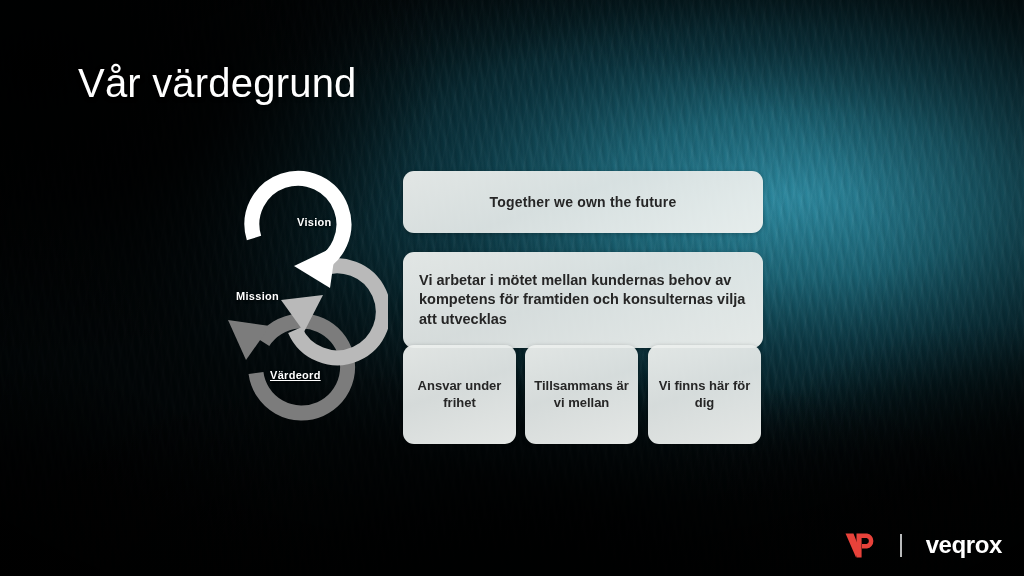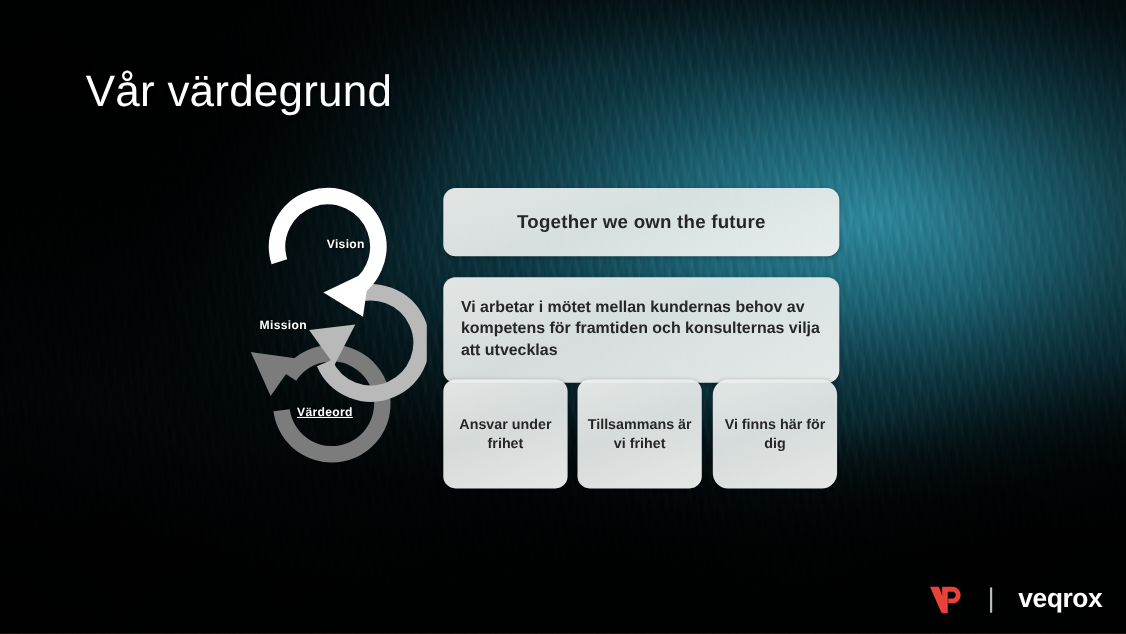--- a/index.html
+++ b/index.html
@@ -9,21 +9,21 @@
   }
   body {
     font-family: "Liberation Sans", sans-serif;
   }
 
   #slide {
     position: relative;
     width: 1024px;
     height: 576px;
     overflow: hidden;
-    background: #c2410c;
+    background: #0f766e;
   }
 
   
   .bg-base {
     position: absolute;
     inset: 0;
     background:
       radial-gradient(ellipse 60% 45% at 78% 34%, #2e8ca3 0%, #1d6d80 32%, #0d4250 58%, #062a33 78%, #04171d 100%),
       linear-gradient(180deg, #03100f 0%, #061d22 18%, #0a3744 40%, #082d38 62%, #04151a 82%, #010707 100%);
   }
@@ -133,21 +133,21 @@
     align-items: center;
     box-sizing: border-box;
   }
 
   #card-vision {
     left: 403px;
     top: 171px;
     width: 360px;
     height: 62px;
     justify-content: center;
-    font-size: 17px;
+    font-size: 14px;
     letter-spacing: 0.2px;
   }
 
   #card-mission {
     left: 403px;
     top: 252px;
     width: 360px;
     height: 96px;
     padding: 0 16px;
     font-size: 14.5px;
@@ -159,21 +159,21 @@
     width: 113px;
     height: 99px;
     justify-content: center;
     text-align: center;
     font-size: 13px;
     line-height: 1.28;
     padding: 14px 8px;
   }
   #card-value-1 { left: 403px; }
   #card-value-2 { left: 525px; }
-  #card-value-3 { left: 648px; border-radius: 14px; }
+  #card-value-3 { left: 648px; }
 
   
   #logo {
     position: absolute;
     right: 22px;
     bottom: 16px;
     display: flex;
     align-items: center;
     gap: 24px;
   }
@@ -244,21 +244,21 @@
   </div>
 
   <div class="card" id="card-mission">
     <span>Vi arbetar i mötet mellan kundernas behov av kompetens för framtiden och konsulternas vilja att utvecklas</span>
   </div>
 
   <div class="card card-value" id="card-value-1">
     <span>Ansvar under frihet</span>
   </div>
   <div class="card card-value" id="card-value-2">
-    <span>Tillsammans är vi frihet</span>
+    <span>Tillsammans är vi mellan</span>
   </div>
   <div class="card card-value" id="card-value-3">
     <span>Vi finns här för dig</span>
   </div>
 
   <div id="logo">
     <svg id="logo-mark" width="33" height="30" viewBox="0 0 33 30">
       <path d="M2.5 3.5 L10.5 3.5 L16.5 19 L13.0 27.5 Z" fill="#e8423a"></path>
       <path d="M13.5 3.5 L24.0 3.5 A7.6 7.6 0 0 1 24.0 18.5 L19.0 18.5 L19.0 14.0 L23.6 14.0 A3.1 3.1 0 0 0 23.6 8.0 L18.6 8.0 L18.6 27.5 L13.5 27.5 Z" fill="#e8423a"></path>
     </svg>

